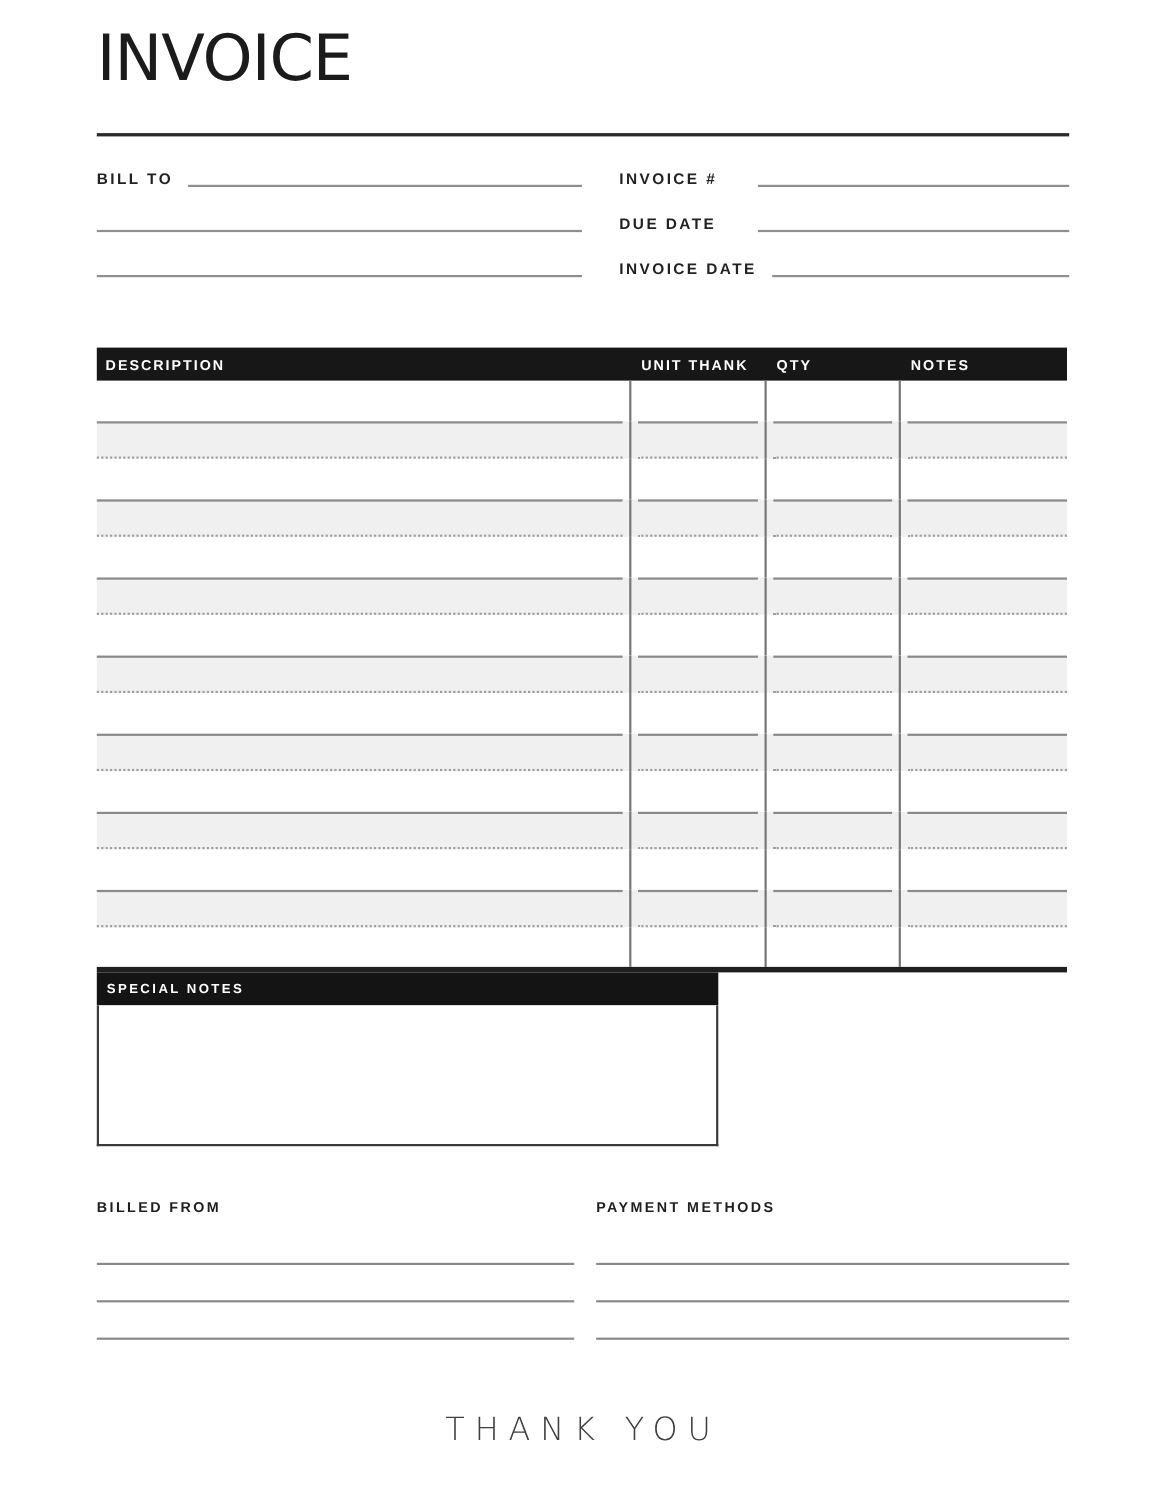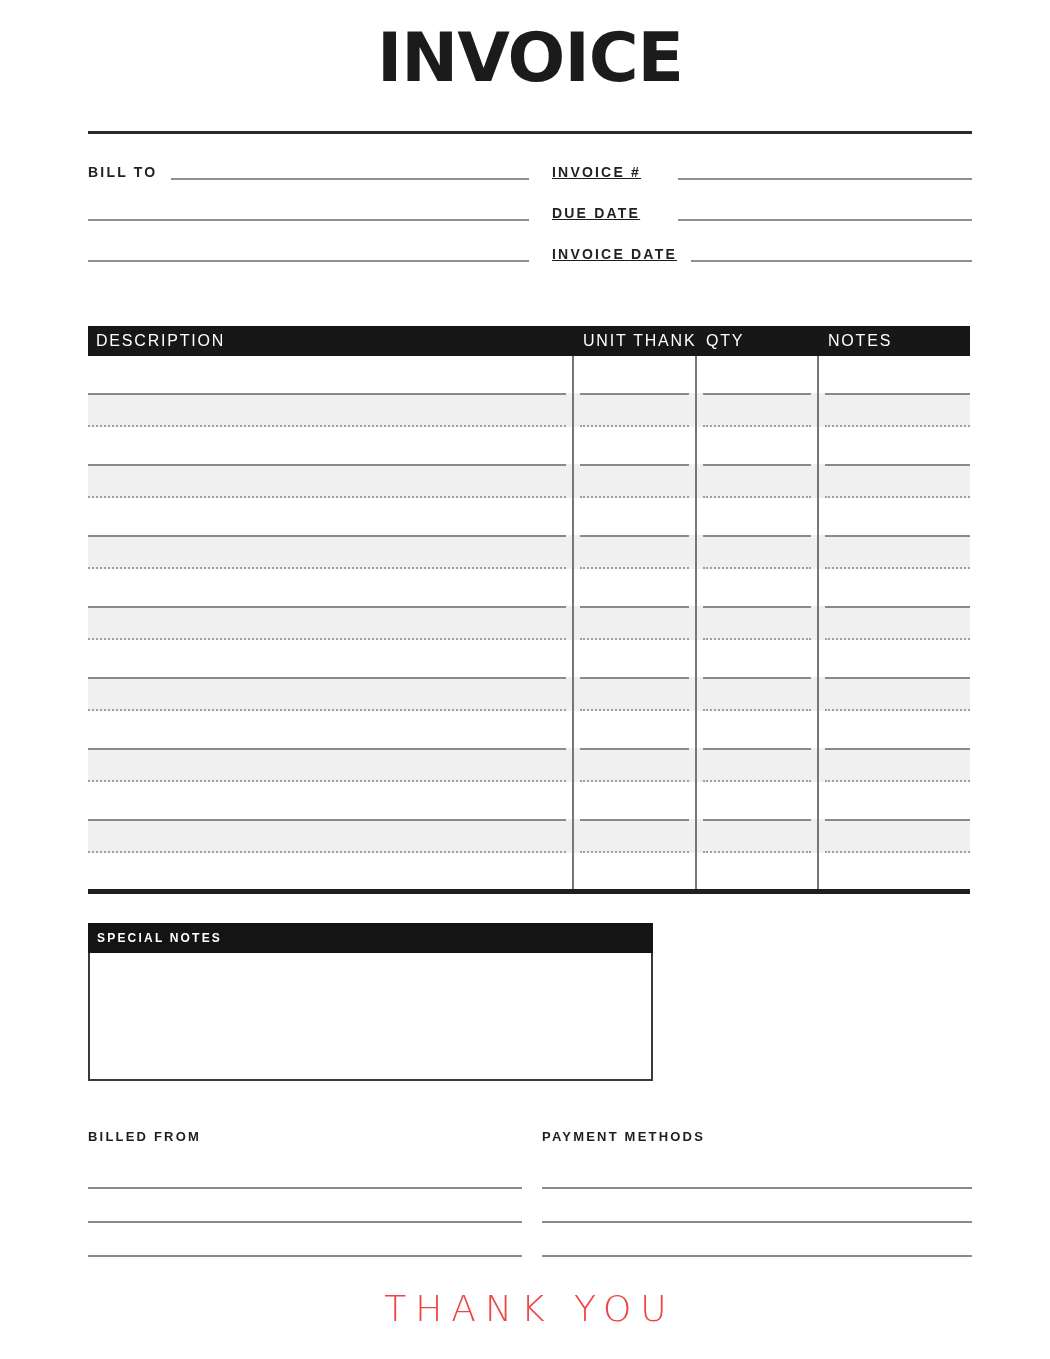--- a/index.html
+++ b/index.html
@@ -9,55 +9,55 @@
     width: 1050px; height: 1359px;
     background: #ffffff;
     font-family: "Liberation Sans", sans-serif;
     color: #1d1d1d;
     padding: 24px 78px 0 88px;
     overflow: hidden;
   }
 
   
   .title {
-    text-align: center;
+    text-align: left;
     font-family: "DejaVu Sans", sans-serif;
-    font-weight: bold;
-    font-size: 68px;
+    font-weight: normal;
+    font-size: 58px;
     line-height: 1.0;
     letter-spacing: -1px;
     color: #1b1b1b;
   }
   .title-rule { height: 3px; background: #2b2b2b; margin-top: 39px; }
 
   
   .meta { display: flex; margin-top: 30px; }
   .meta-left { width: 441px; }
-  .meta-right { flex: 1; margin-left: 23px; text-decoration: underline; }
+  .meta-right { flex: 1; margin-left: 34px; }
   .field-row { display: flex; align-items: flex-end; height: 16px; margin-bottom: 25px; }
   .field-label {
     font-size: 14px; font-weight: bold; letter-spacing: 2.2px;
     white-space: nowrap; color: #222;
   }
   .meta-right .field-label { min-width: 112px; }
   .field-line {
     flex: 1; margin-left: 14px; height: 100%;
     border-bottom: 2px solid #8f8f8f;
     font-size: 12.5px;
   }
   .blank-line { height: 16px; border-bottom: 2px solid #8f8f8f; margin-bottom: 25px; }
 
   
   .items-table { margin-top: 39px; width: 882px; }
   .thead {
     display: grid; grid-template-columns: 484px 123px 122px 153px;
     background: #171717; height: 30px; align-items: center;
   }
   .th {
-    color: #fff; font-size: 16px; font-weight: normal;
+    color: #fff; font-size: 13px; font-weight: bold;
     letter-spacing: 1.8px; padding-left: 11px; white-space: nowrap;
   }
   .th.c1 { padding-left: 8px; }
   .tbody { border-bottom: 5px solid #1f1f1f; }
   .trow { display: grid; grid-template-columns: 484px 123px 122px 153px; }
   .trow.spacer { height: 37px; }
   .trow.spacer.end { height: 36px; }
   .trow.band { height: 34px; }
   .trow .cell { position: relative; }
   .trow .c2, .trow .c3, .trow .c4 { border-left: 2px solid #767676; }
@@ -67,21 +67,21 @@
     height: 2px; background: #8a8a8a;
   }
   .band .cell::after {
     content: ""; position: absolute; bottom: 0; left: 6px; right: 6px;
     border-bottom: 2px dotted #9f9f9f;
   }
   .band .cell.first::before, .band .cell.first::after { left: 0; }
   .band .cell.last::before,  .band .cell.last::after  { right: 0; }
 
   
-  .notes-totals { display: flex; margin-top: 29px; }
+  .notes-totals { display: flex; }
   .notes { width: 565px; }
   .notes-bar {
     height: 30px; background: #141414; color: #fff;
     display: flex; align-items: center; padding-left: 9px;
     font-size: 12px; font-weight: bold; letter-spacing: 2.2px;
   }
   .notes-box { height: 128px; border: 2px solid #3a3a3a; border-top: none; background: #fff; }
   .totals { flex: 1; margin-left: 53px; padding-top: 28px; }
   .total-row { display: flex; align-items: flex-end; height: 16px; margin-bottom: 24px; }
   .total-row .field-label { min-width: 116px; }
@@ -90,24 +90,24 @@
   
   .from-payment { display: flex; margin-top: 48px; }
   .fp-col.left { width: 434px; }
   .fp-col.right { flex: 1; margin-left: 20px; }
   .fp-label { font-size: 13px; font-weight: bold; letter-spacing: 2.2px; color: #1e1e1e; }
   .fp-line { height: 34px; border-bottom: 2px solid #8a8a8a; }
   .fp-line.first { height: 45px; }
 
   
   .thanks {
-    margin-top: 31px; text-align: center;
+    margin-top: 64px; text-align: center;
     font-family: "DejaVu Sans", sans-serif;
-    font-weight: 300; font-size: 36px; letter-spacing: 9px;
-    color: #ef4444;
+    font-weight: 300; font-size: 29px; letter-spacing: 9px;
+    color: #404040;
   }
 </style>
 </head>
 <body>
 
 <div class="page">
 
   <h1 class="title">INVOICE</h1>
   <div class="title-rule"></div>
 

